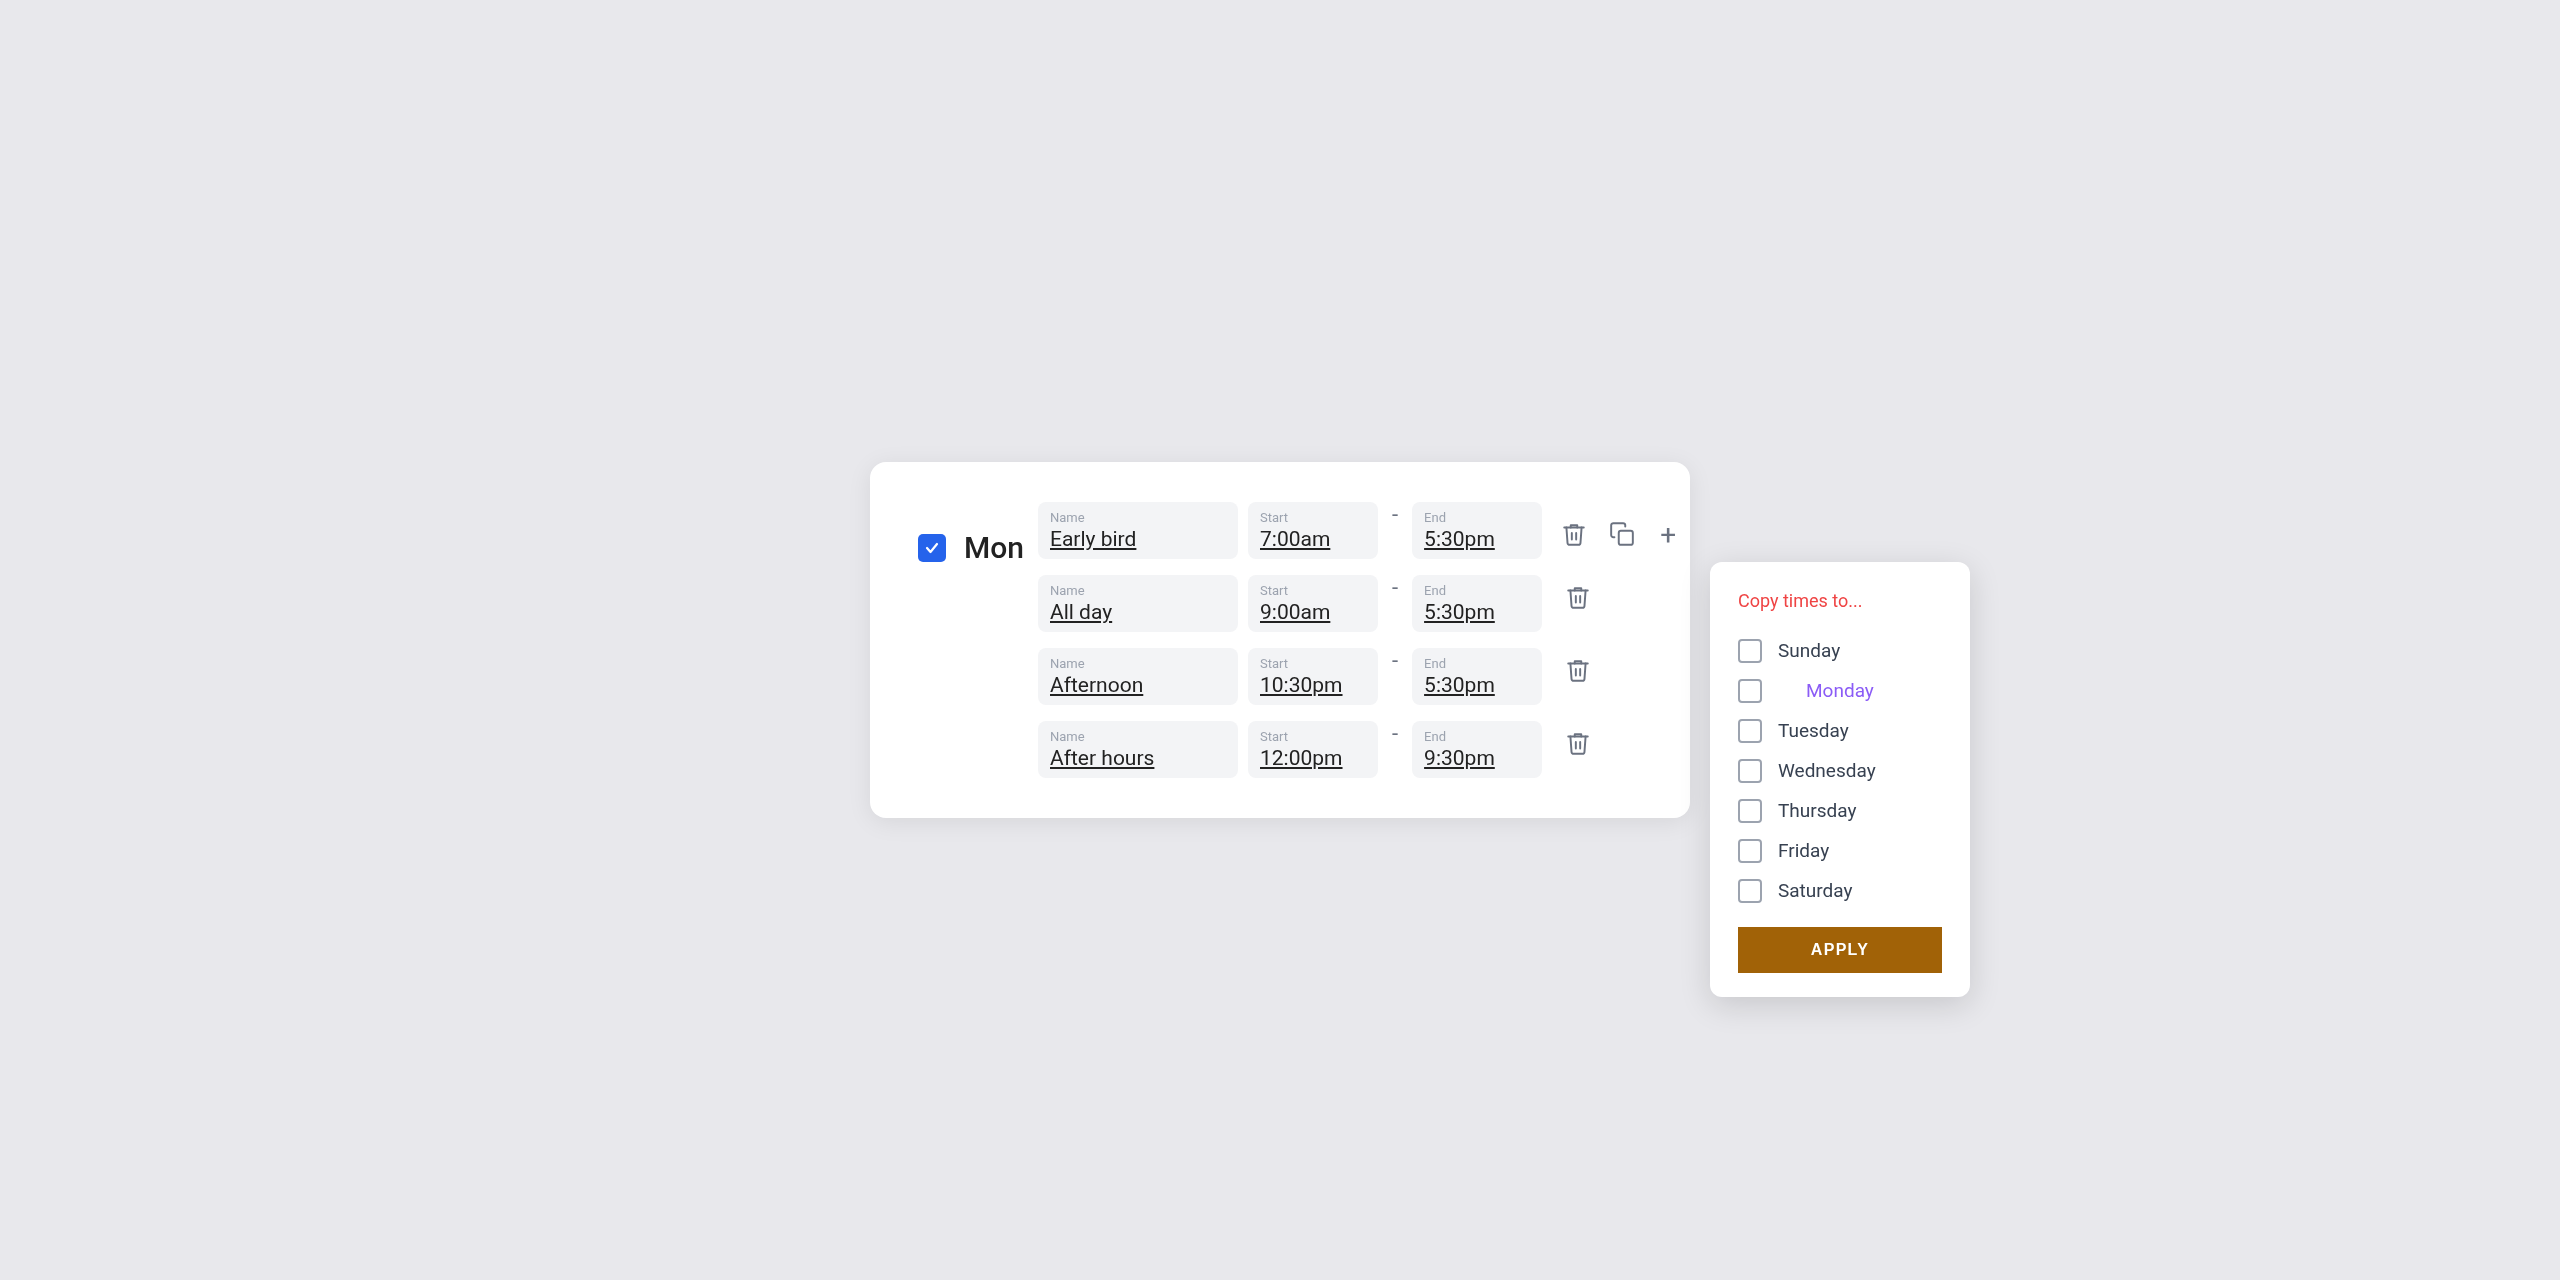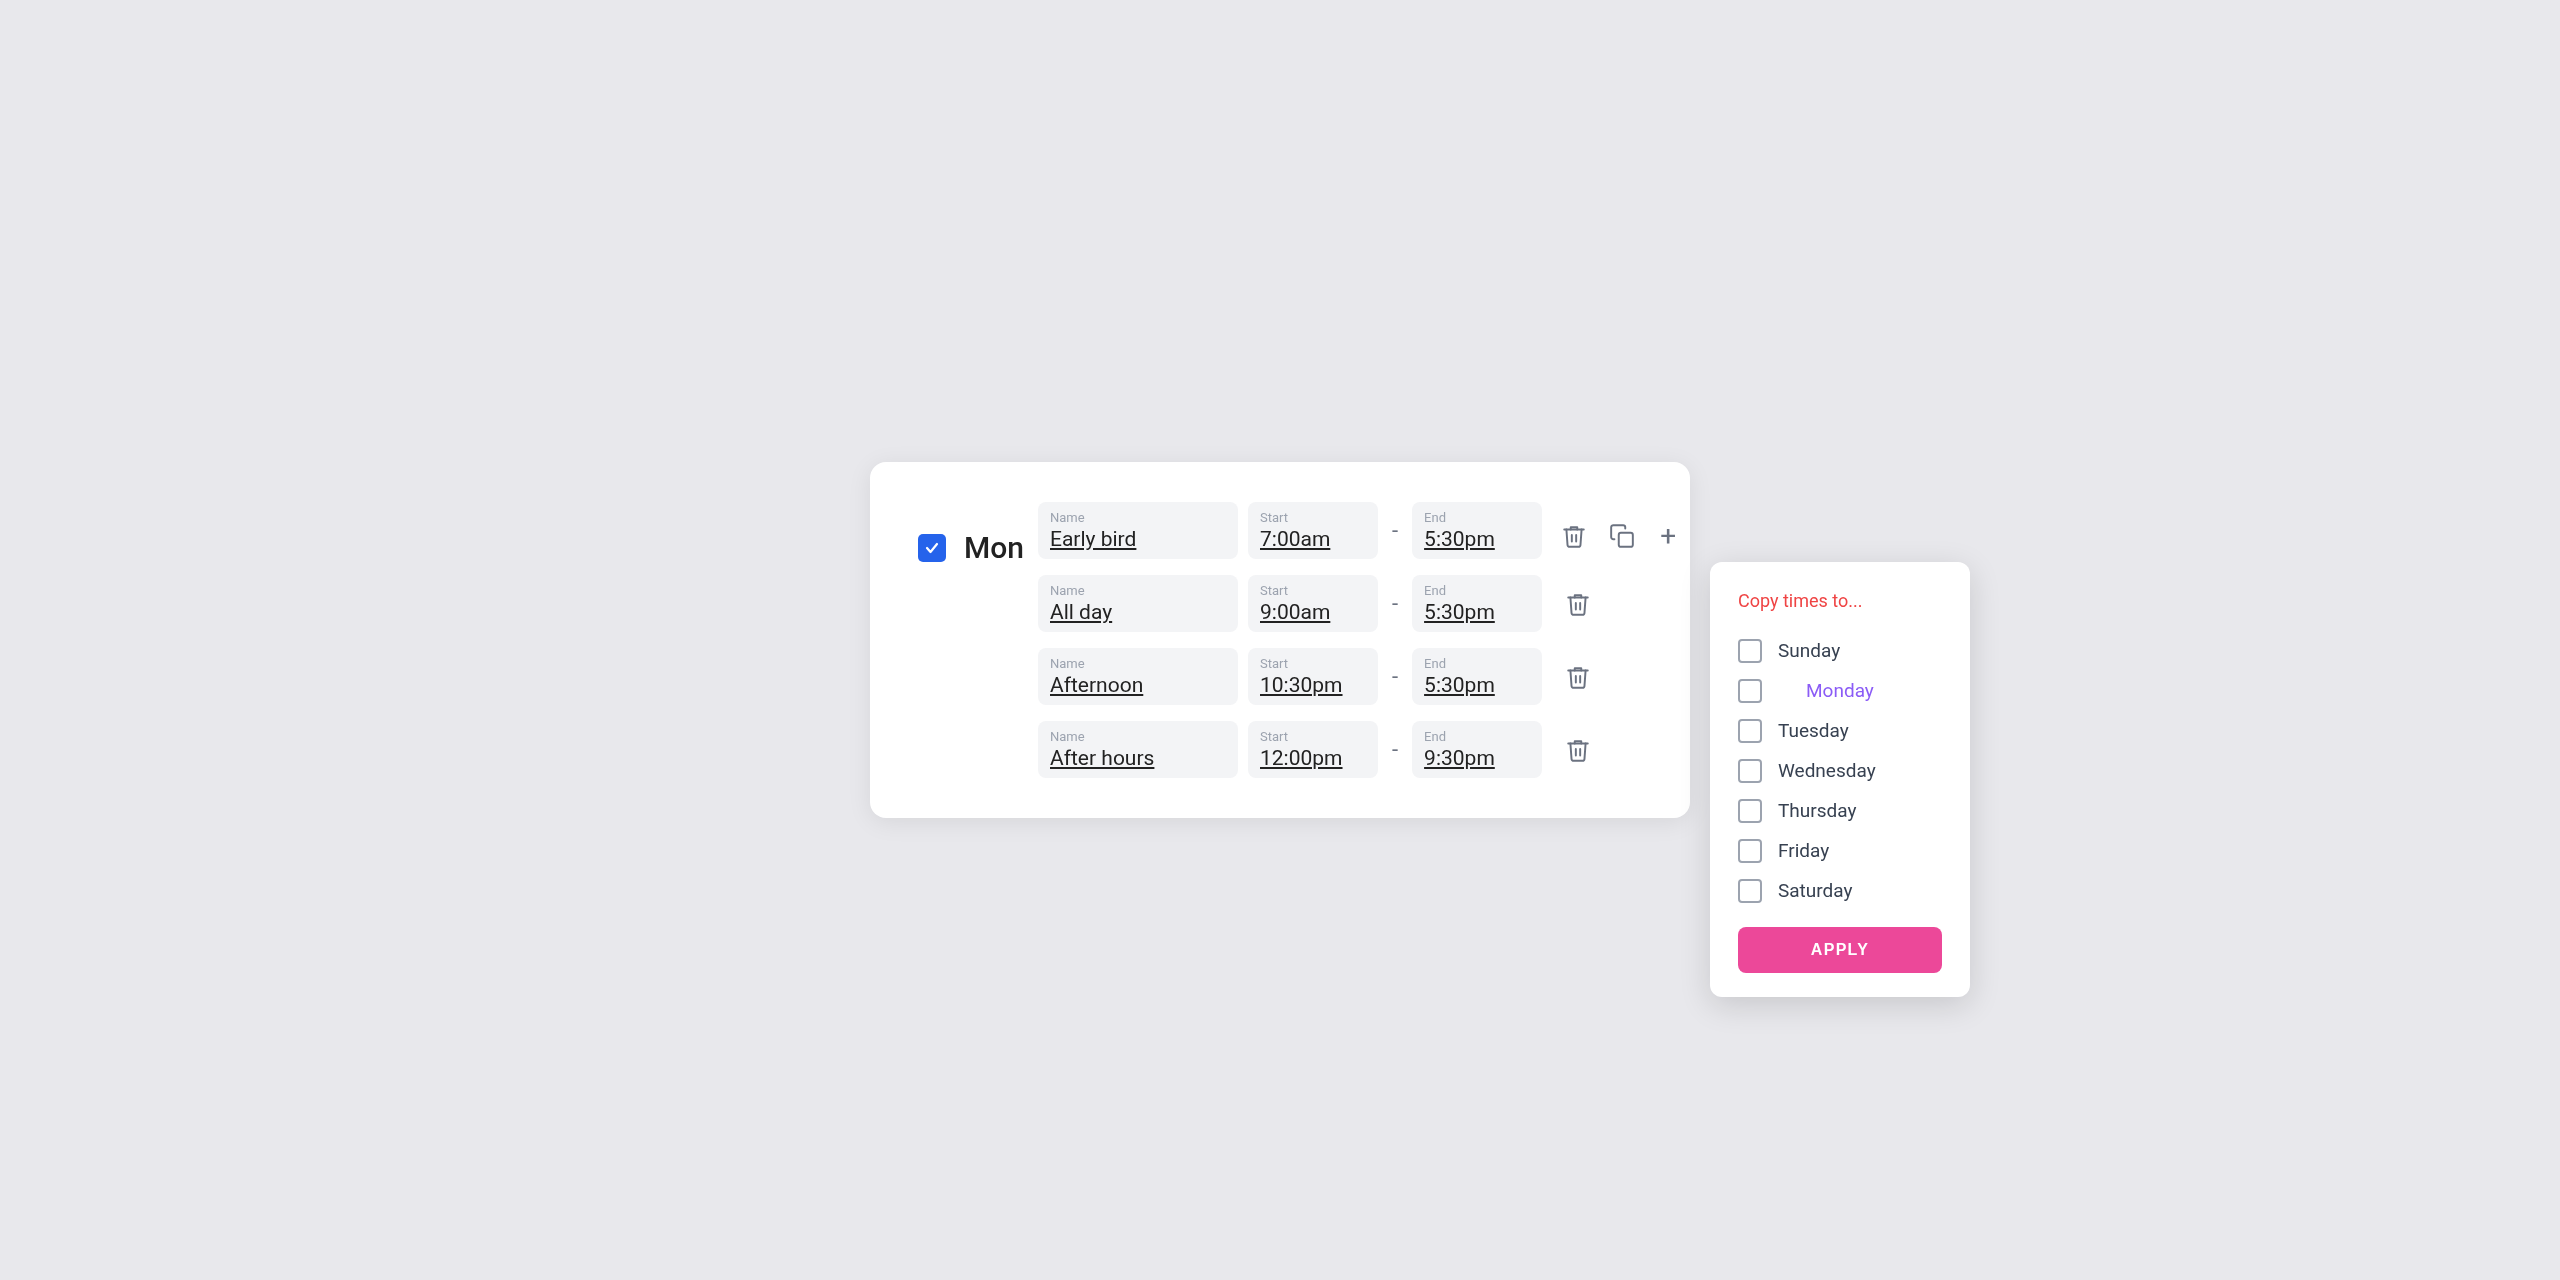--- a/index.html
+++ b/index.html
@@ -63,21 +63,21 @@
 
     .time-entries {
       display: flex;
       flex-direction: column;
       gap: 16px;
       flex: 1;
     }
 
     .time-entry {
       display: flex;
-      align-items: center;
+      align-items: flex-start;
       gap: 10px;
     }
 
     .field-group {
       display: flex;
       flex-direction: column;
       background: #f3f4f6;
       border-radius: 8px;
       padding: 8px 12px;
     }
@@ -180,24 +180,24 @@
       color: #374151;
     }
 
     .day-name.disabled {
       color: #8b5cf6;
       margin-left: 28px;
     }
 
     .apply-btn {
       width: 100%;
-      background: #ec4899;
+      background: #a16207;
       color: #fff;
       border: none;
-      border-radius: 8px;
+      border-radius: 0;
       padding: 14px;
       font-size: 16px;
       font-weight: 600;
       letter-spacing: 0.08em;
       cursor: pointer;
       margin-top: 16px;
       text-transform: uppercase;
     }
 
     .action-buttons {

